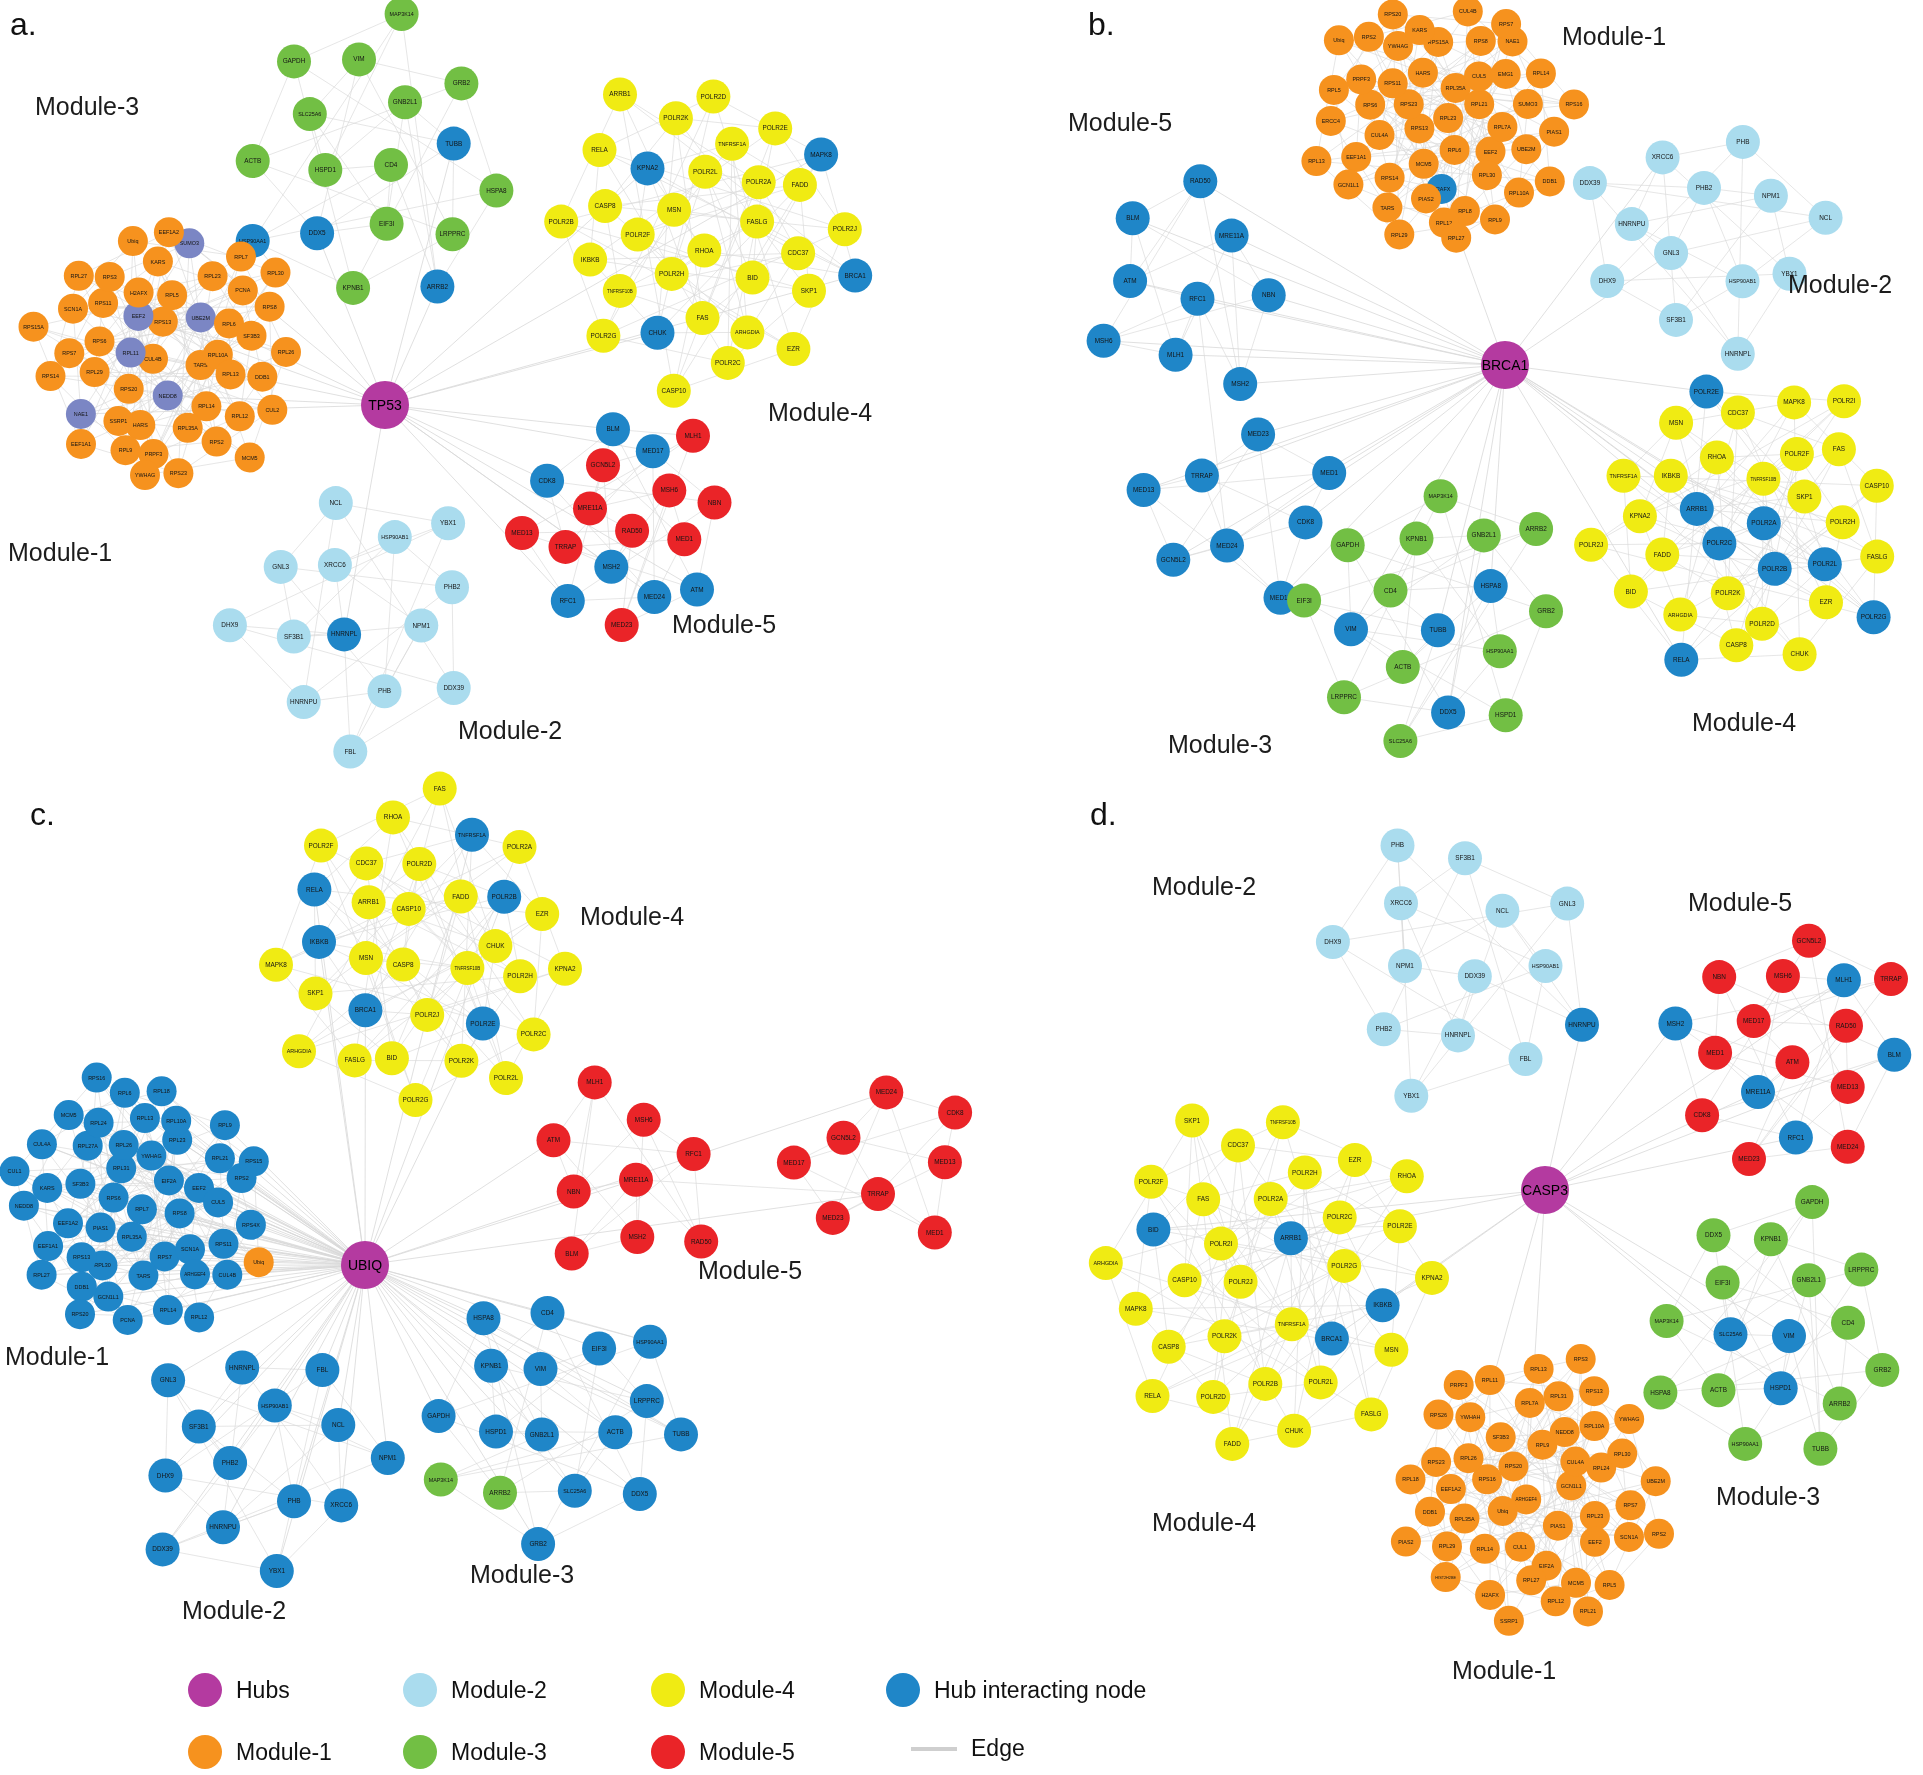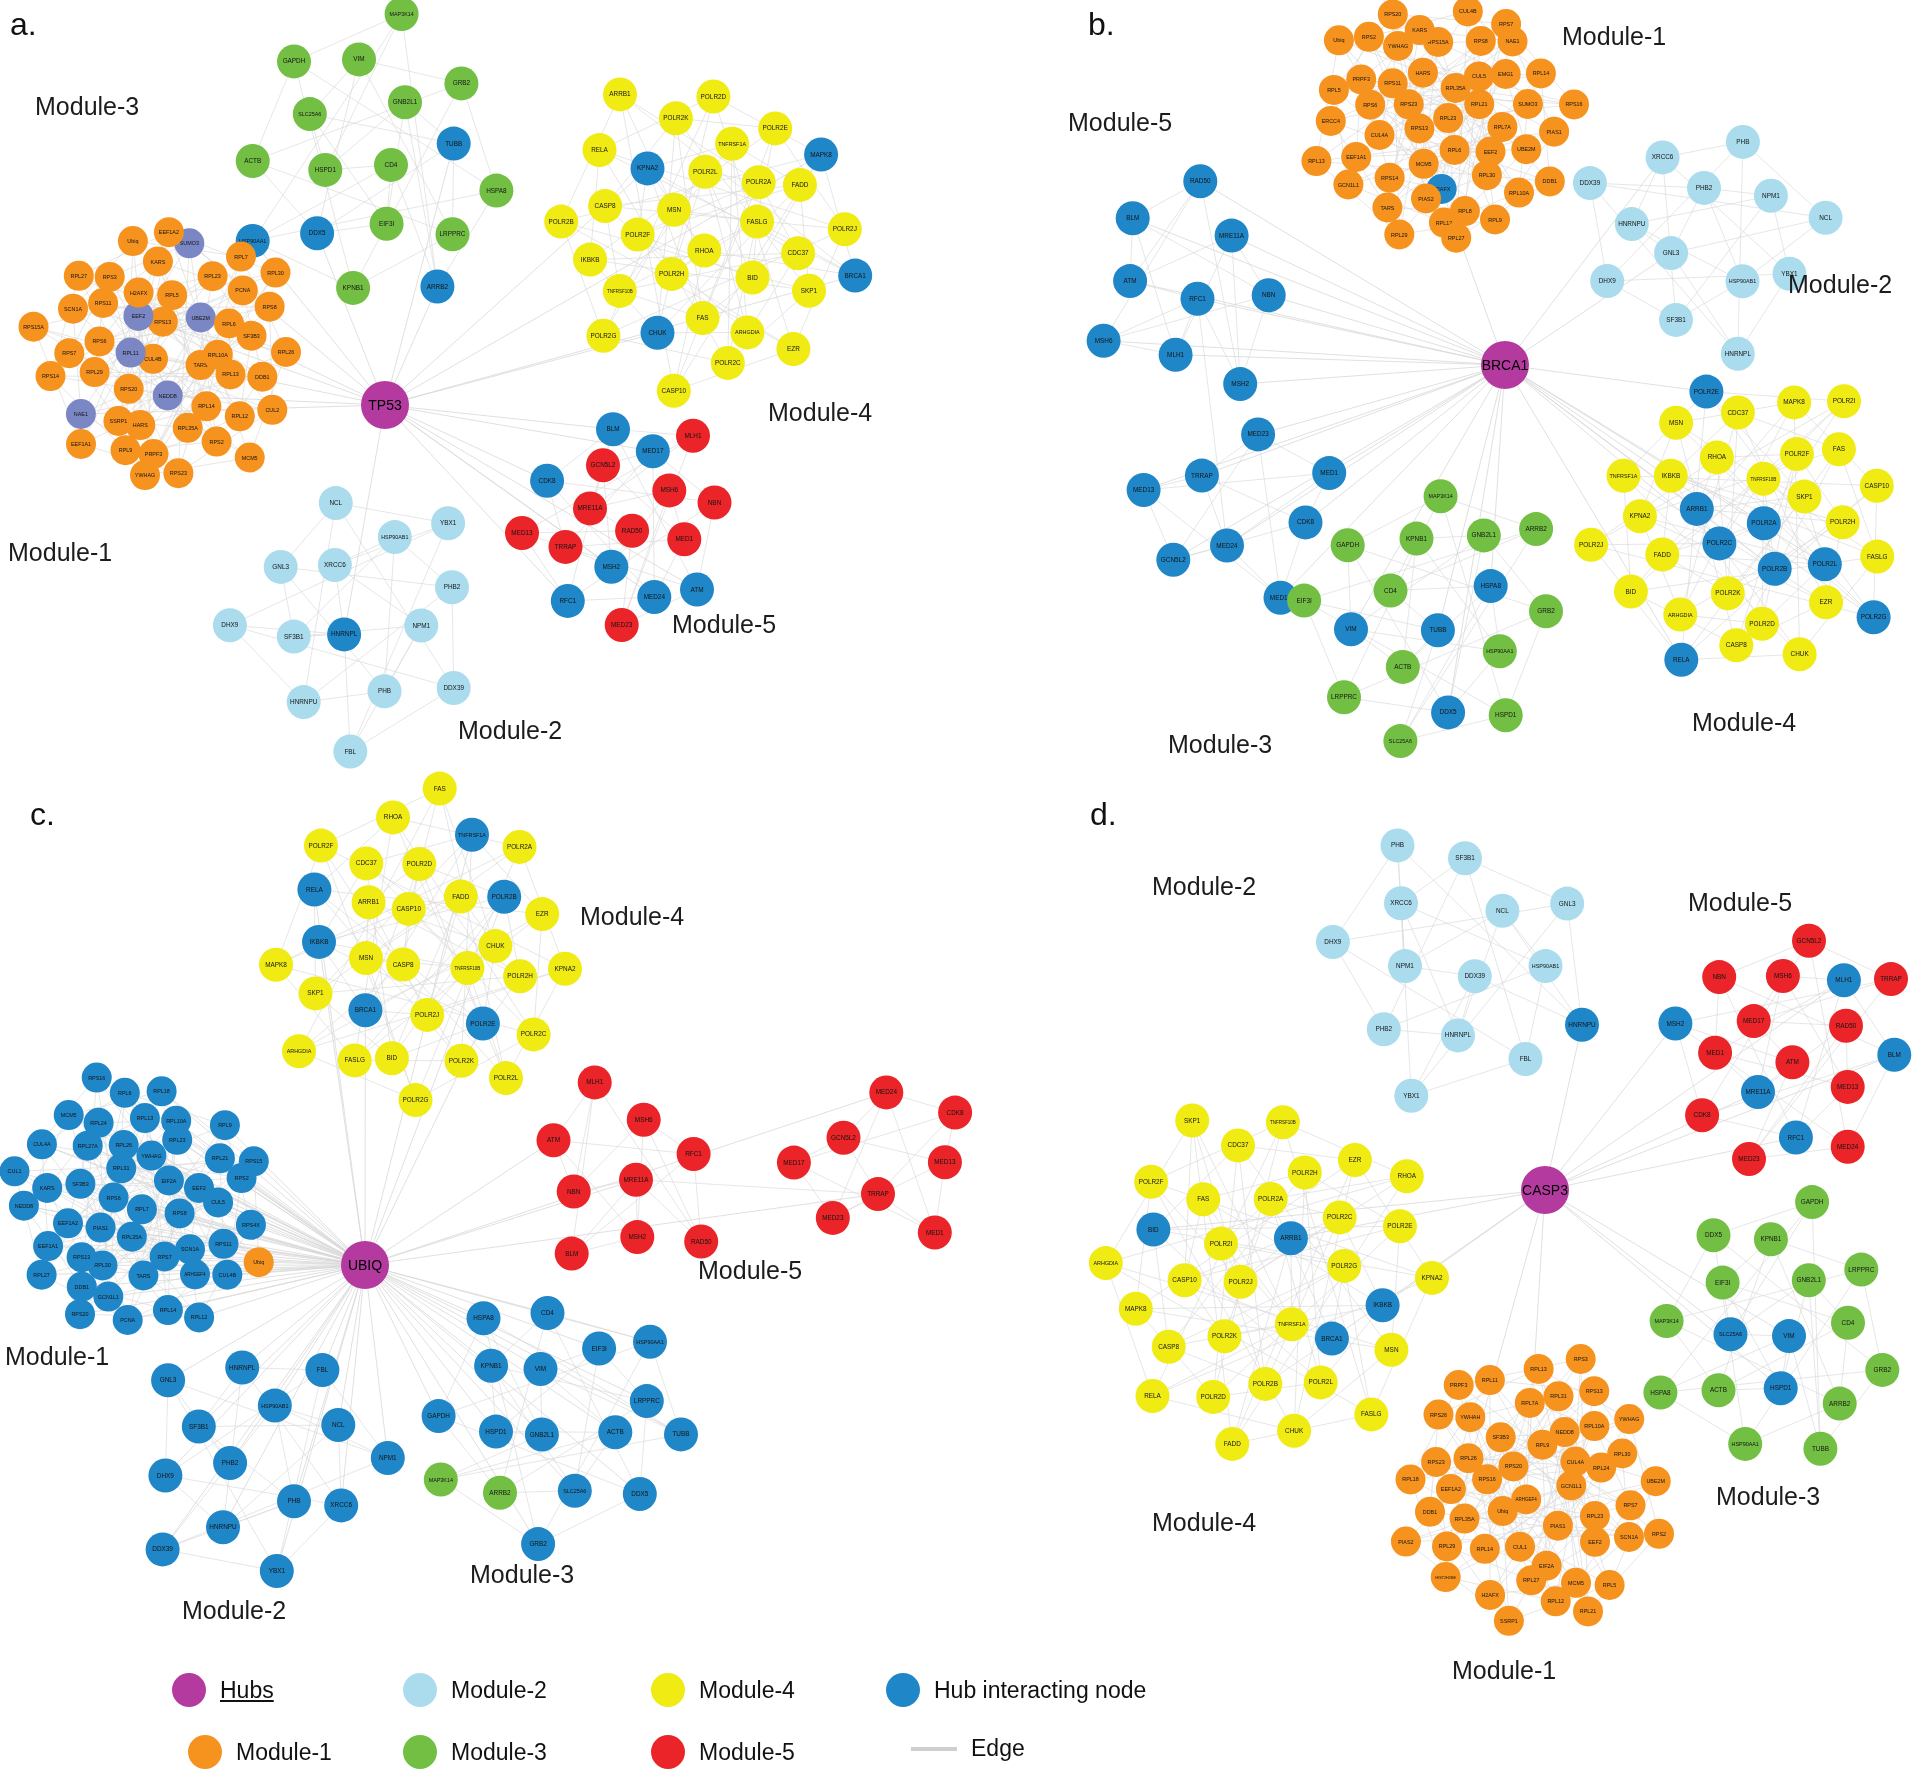--- a/index.html
+++ b/index.html
@@ -1080,21 +1080,21 @@
       <div class="module-label" style="left: 182px; top: 1596px;">Module-2</div>
       <div class="module-label" style="left: 470px; top: 1560px;">Module-3</div>
       <div class="panel-letter" style="left: 1090px; top: 796px;">d.</div>
       <div class="module-label" style="left: 1152px; top: 872px;">Module-2</div>
       <div class="module-label" style="left: 1688px; top: 888px;">Module-5</div>
       <div class="module-label" style="left: 1152px; top: 1508px;">Module-4</div>
       <div class="module-label" style="left: 1716px; top: 1482px;">Module-3</div>
       <div class="module-label" style="left: 1452px; top: 1656px;">Module-1</div>
     </div>
   <div id="legend" class="overlay">
-      <div class="legend-item" style="left: 172px; top: 1673px; text-decoration: underline;">
+      <div class="legend-item" style="left: 188px; top: 1673px;">
         <span class="legend-swatch" style="background: rgb(180, 58, 160);"></span>
         <span>Hubs</span>
       </div>
       <div class="legend-item" style="left: 403px; top: 1673px;">
         <span class="legend-swatch" style="background: rgb(170, 220, 238);"></span>
         <span>Module-2</span>
       </div>
       <div class="legend-item" style="left: 651px; top: 1673px;">
         <span class="legend-swatch" style="background: rgb(240, 235, 19);"></span>
         <span>Module-4</span>

